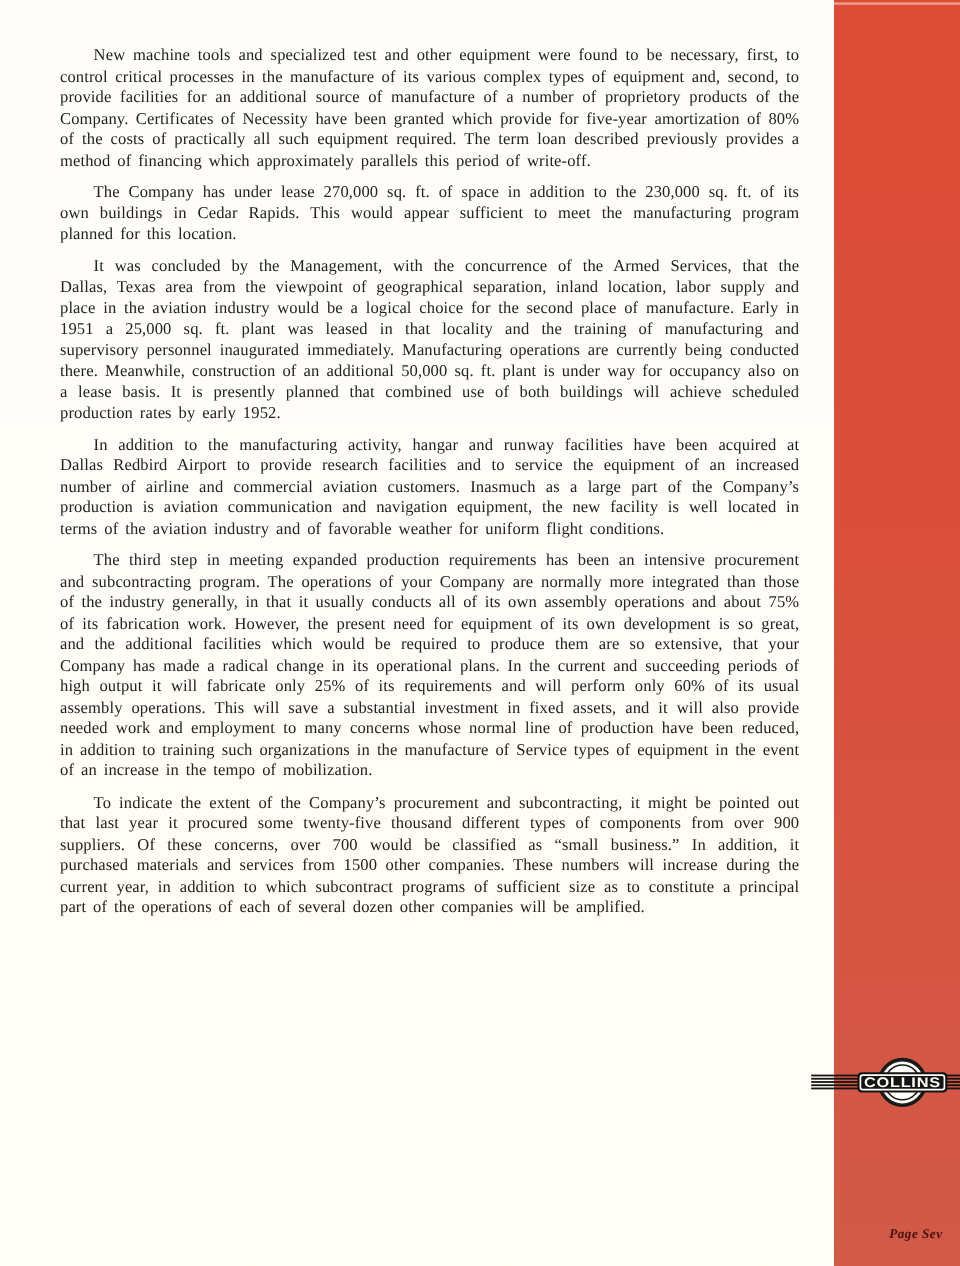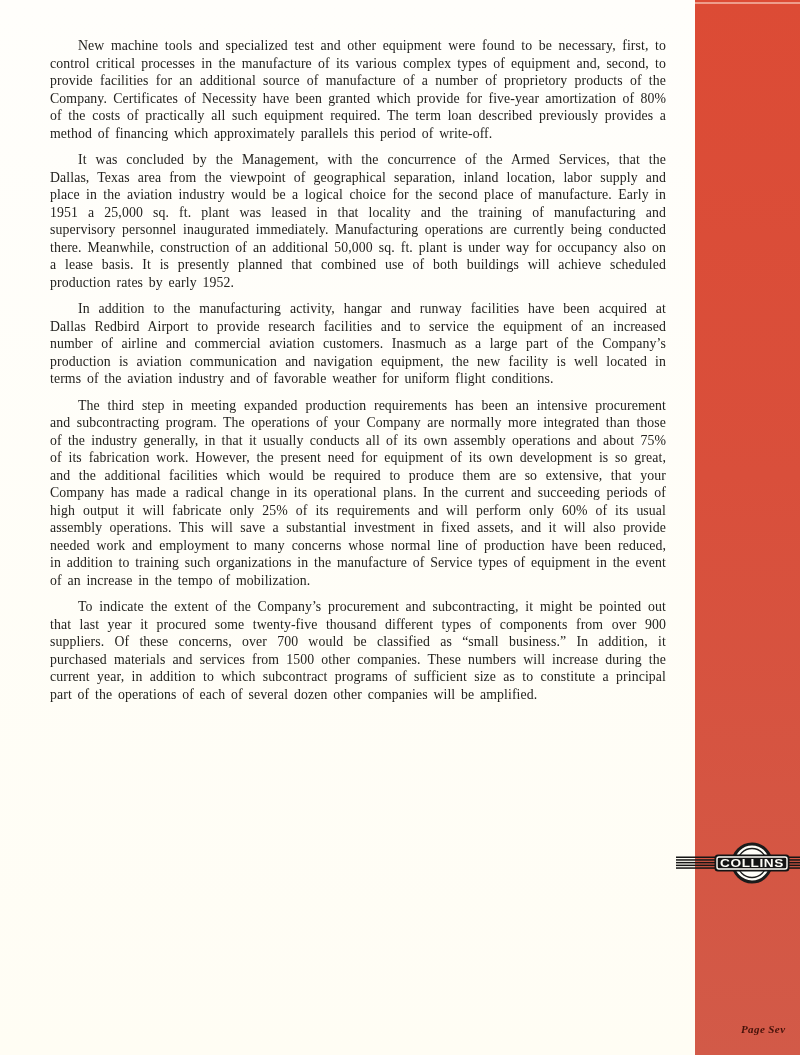--- a/index.html
+++ b/index.html
@@ -52,21 +52,21 @@
   }
   .content h3 {
     font-size: 14.2px;
     font-weight: bold;
     margin: 32px 0 15px 0;
     letter-spacing: 0.2px;
   }
   .logo {
     position: absolute;
     left: 674px;
-    top: 842px;
+    top: 881px;
     width: 126px;
     height: 44px;
   }
   .pagenum {
     position: absolute;
     left: 741px;
     top: 1023px;
     font-family: "Liberation Serif", serif;
     font-style: italic;
     font-weight: bold;
@@ -78,20 +78,21 @@
 </style>
 </head>
 <body>
 
 <div class="page">
 
   <div class="stripe"></div>
 
   <div class="content" style="color: rgb(35, 34, 31);">
     <p>New machine tools and specialized test and other equipment were found to be necessary, first, to control critical processes in the manufacture of its various complex types of equipment and, second, to provide facilities for an additional source of manufacture of a number of proprietory products of the Company.  Certificates of Necessity have been granted which provide for five-year amortization of 80% of the costs of practically all such equipment required.  The term loan described previously provides a method of financing which approximately parallels this period of write-off.</p>
+    <p>The Company has under lease 270,000 sq. ft. of space in addition to the 230,000 sq. ft. of its own buildings in Cedar Rapids.  This would appear sufficient to meet the manufacturing program planned for this location.</p>
     <p>It was concluded by the Management, with the concurrence of the Armed Services, that the Dallas, Texas area from the viewpoint of geographical separation, inland location, labor supply and place in the aviation industry would be a logical choice for the second place of manufacture.  Early in 1951 a 25,000 sq. ft. plant was leased in that locality and the training of manufacturing and supervisory personnel inaugurated immediately.  Manufacturing operations are currently being conducted there.  Meanwhile, construction of an additional 50,000 sq. ft. plant is under way for occupancy also on a lease basis.  It is presently planned that combined use of both buildings will achieve scheduled production rates by early 1952.</p>
     <p>In addition to the manufacturing activity, hangar and runway facilities have been acquired at Dallas Redbird Airport to provide research facilities and to service the equipment of an increased number of airline and commercial aviation customers.  Inasmuch as a large part of the Company’s production is aviation communication and navigation equipment, the new facility is well located in terms of the aviation industry and of favorable weather for uniform flight conditions.</p>
     <p>The third step in meeting expanded production requirements has been an intensive procurement and subcontracting program.  The operations of your Company are normally more integrated than those of the industry generally, in that it usually conducts all of its own assembly operations and about 75% of its fabrication work.  However, the present need for equipment of its own development is so great, and the additional facilities which would be required to produce them are so extensive, that your Company has made a radical change in its operational plans.  In the current and succeeding periods of high output it will fabricate only 25% of its requirements and will perform only 60% of its usual assembly operations.  This will save a substantial investment in fixed assets, and it will also provide needed work and employment to many concerns whose normal line of production have been reduced, in addition to training such organizations in the manufacture of Service types of equipment in the event of an increase in the tempo of mobilization.</p>
     <p>To indicate the extent of the Company’s procurement and subcontracting, it might be pointed out that last year it procured some twenty-five thousand different types of components from over 900 suppliers.  Of these concerns, over 700 would be classified as “small business.”  In addition, it purchased materials and services from 1500 other companies.  These numbers will increase during the current year, in addition to which subcontract programs of sufficient size as to constitute a principal part of the operations of each of several dozen other companies will be amplified.</p>
   </div>
 
   <div class="logo">
     <svg width="126" height="44" viewBox="0 0 126 44">
 
       <circle cx="78" cy="21" r="19" fill="#fffef8" stroke="#1b1b1b" stroke-width="3"></circle>

